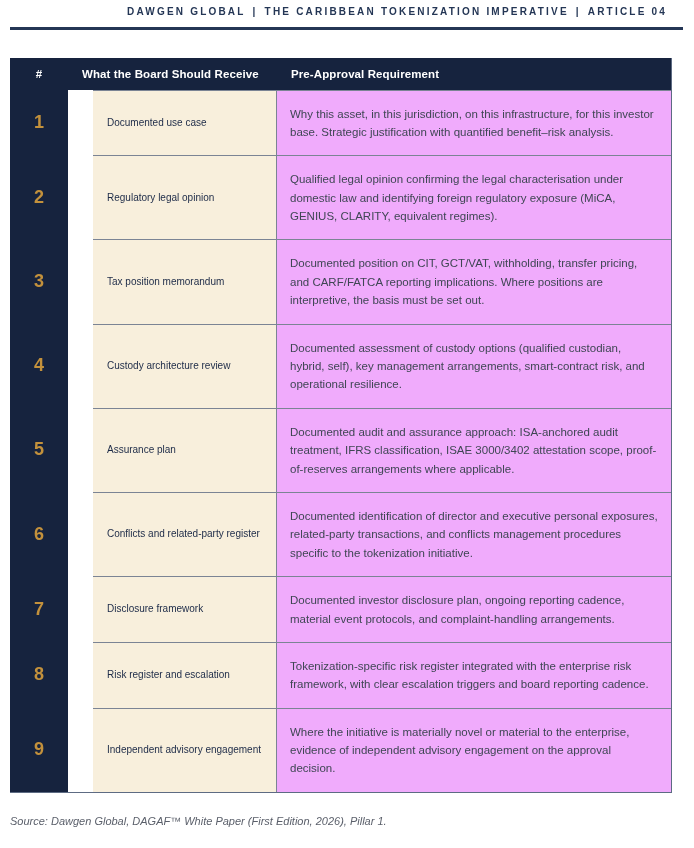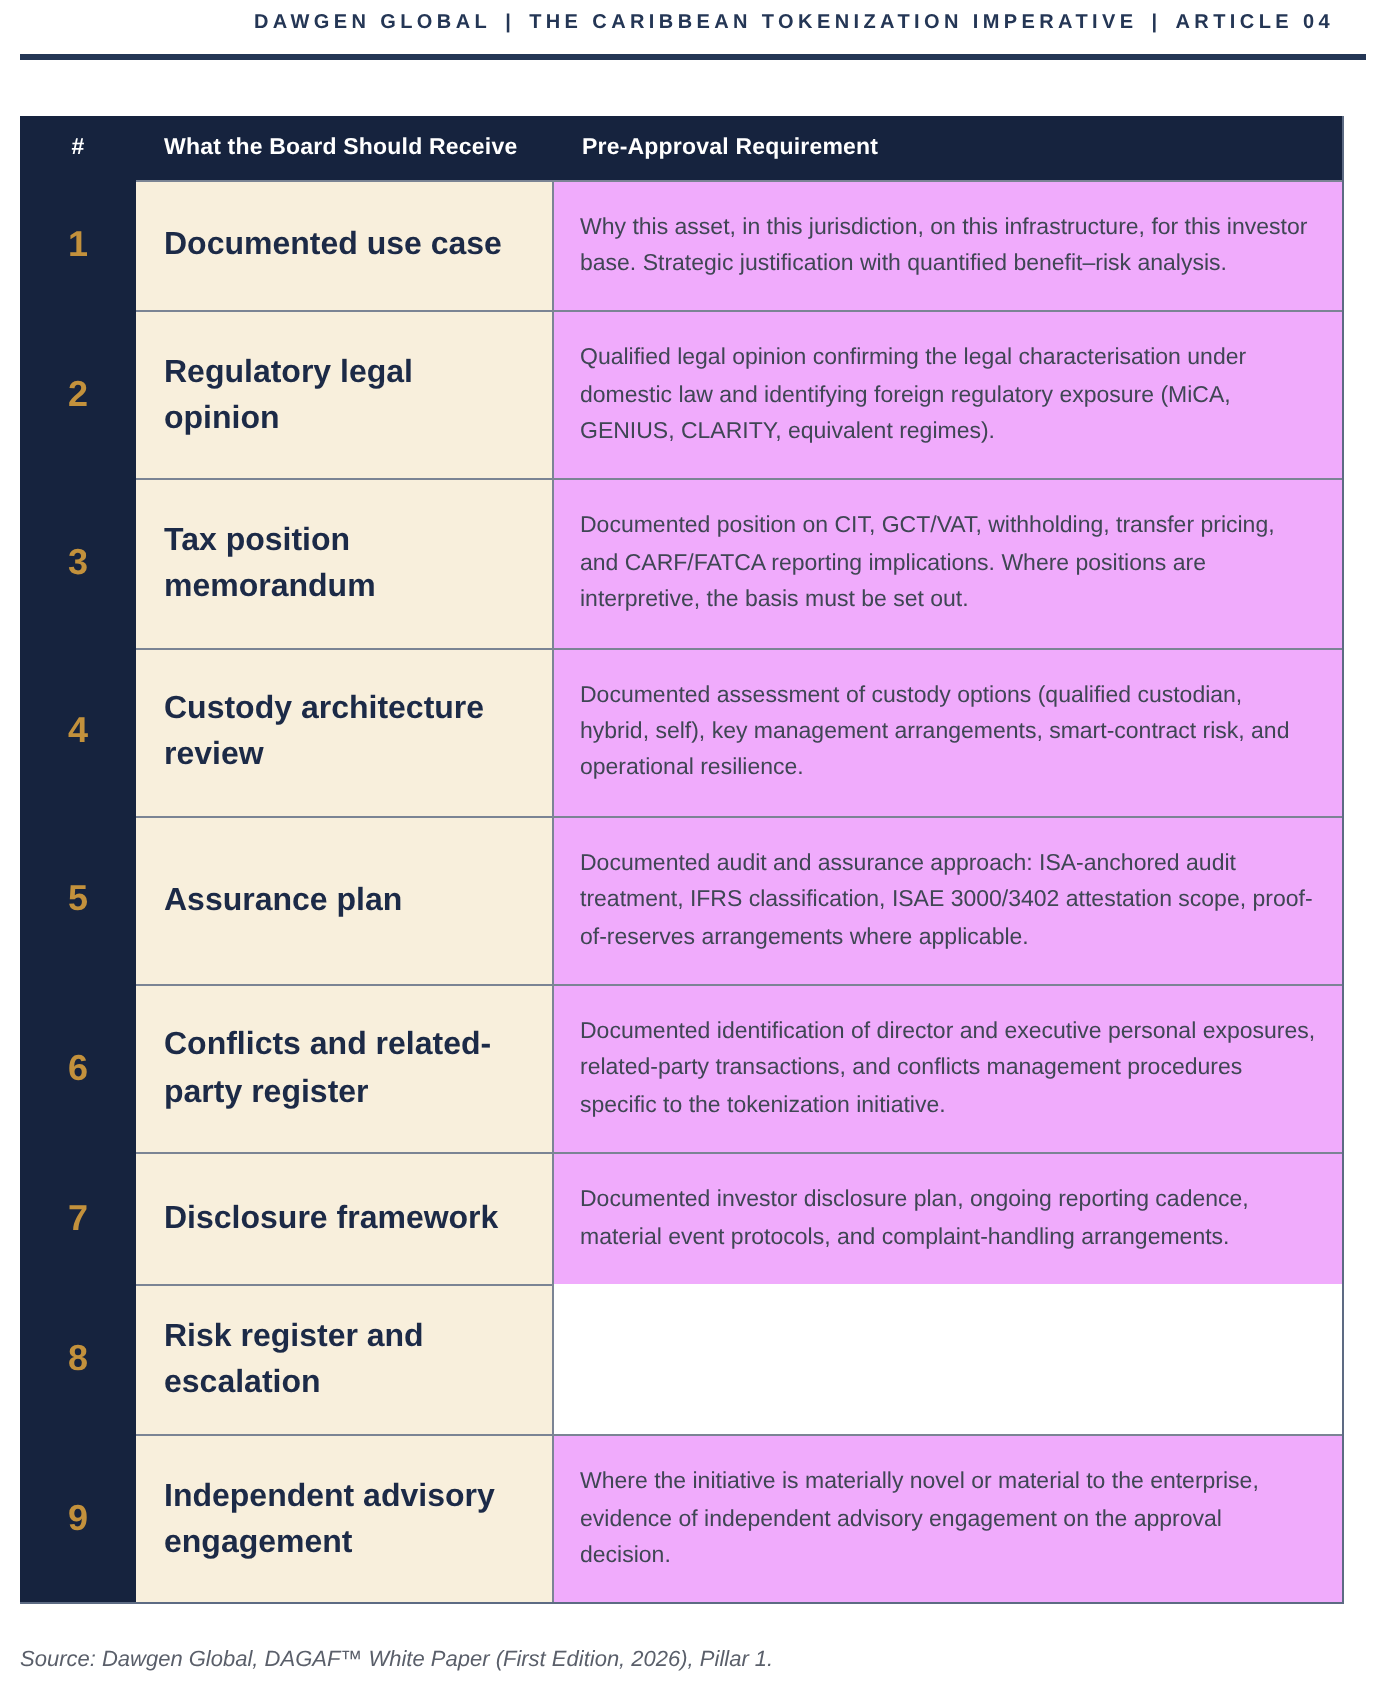--- a/index.html
+++ b/index.html
@@ -65,28 +65,29 @@
     color: var(--gold, #c3913c);
     font-size: 18px;
     font-weight: bold;
     display: flex;
     align-items: center;
     justify-content: center;
   }
   .td-req {
     background: var(--cream, #f8efdc);
     color: var(--req-text, #1c2a47);
-    font-size: 16px;
-    font-weight: bold;
+    font-size: 10px;
+    font-weight: normal;
     line-height: 1.45;
     display: flex;
     align-items: center;
     padding: 14px 14px;
     border-top: 1px solid var(--divider, #7b8494);
     border-right: 1px solid var(--divider, #7b8494);
+    margin-left: 25px;
   }
   .td-desc {
     background: #f0abfc;
     color: var(--body-text, #3f4654);
     font-size: 11.5px;
     line-height: 1.6;
     display: flex;
     align-items: center;
     padding: 14px 13px;
     border-top: 1px solid var(--divider, #7b8494);
@@ -187,20 +188,23 @@
       <div class="td-desc">
           <span>Documented investor disclosure plan, ongoing reporting cadence, material event protocols, and complaint-handling arrangements.</span>
         </div>
     </div>
 
     <div class="trow">
       <div class="td-num">8</div>
       <div class="td-req">
           <span>Risk register and escalation</span>
         </div>
+      <div class="td-desc">
+          <span>Tokenization-specific risk register integrated with the enterprise risk framework, with clear escalation triggers and board reporting cadence.</span>
+        </div>
     </div>
 
     <div class="trow">
       <div class="td-num">9</div>
       <div class="td-req">
           <span>Independent advisory engagement</span>
         </div>
       <div class="td-desc">
           <span>Where the initiative is materially novel or material to the enterprise, evidence of independent advisory engagement on the approval decision.</span>
         </div>

